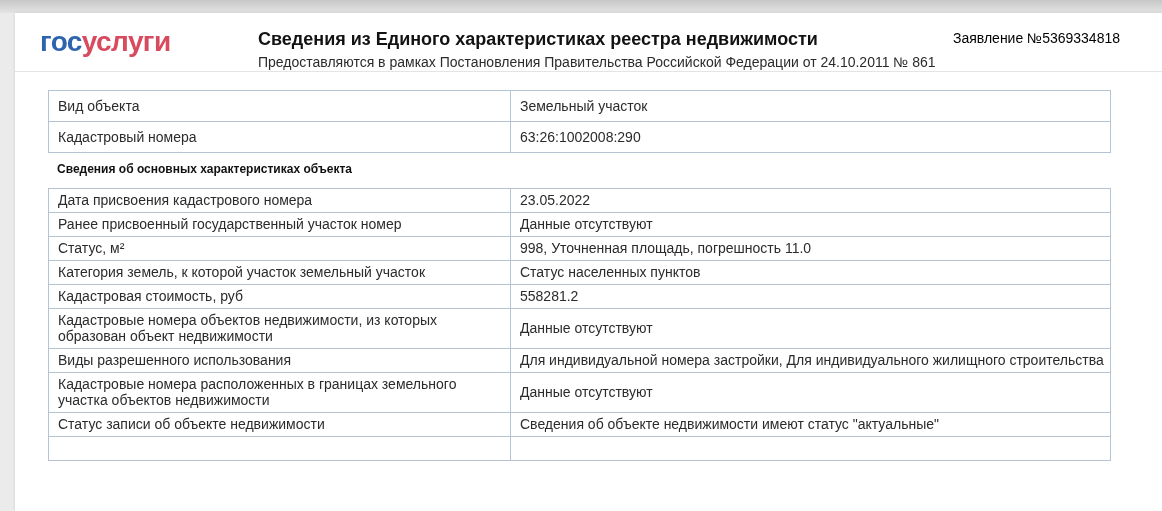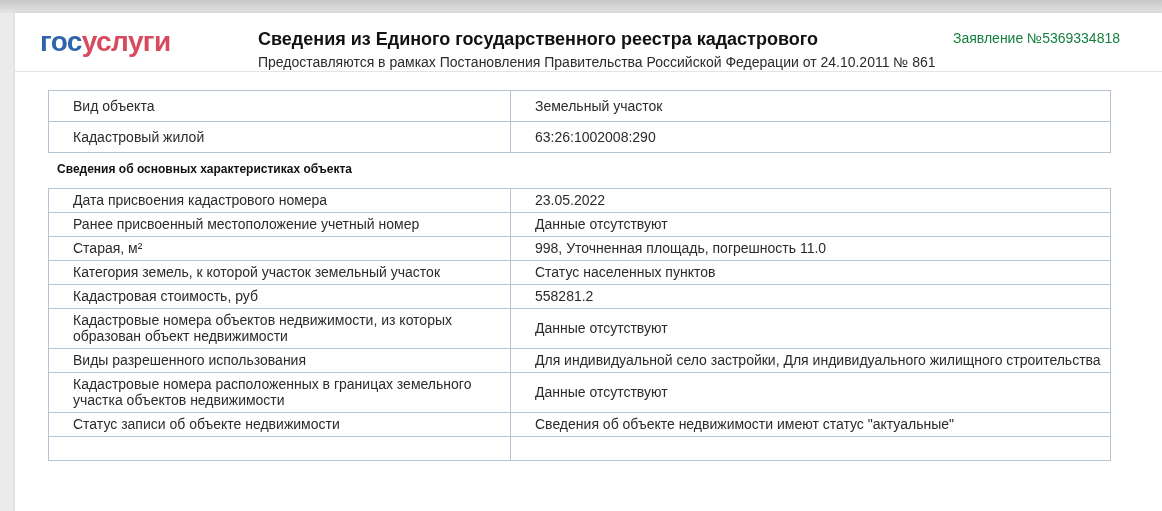--- a/index.html
+++ b/index.html
@@ -14,28 +14,28 @@
   .top-strip  { position: absolute; left: 0; top: 0; width: 1162px; height: 13px; background: linear-gradient(#c7c7c7, #e4e4e4); }
   .left-strip { position: absolute; left: 0; top: 13px; width: 15px; height: 498px; background: #ebebeb; }
   .card { position: absolute; left: 15px; top: 13px; width: 1147px; height: 498px; background: #fff; box-shadow: 0 0 3px rgba(0,0,0,0.12); }
 
   
   .logo { position: absolute; left: 40px; top: 26px; font-size: 28px; font-weight: bold; letter-spacing: -0.6px; line-height: 32px; }
   .logo .blue { color: #2d64ad; }
   .logo .red  { color: #d84a5e; }
   .doc-title { position: absolute; left: 258px; top: 28px; font-size: 18px; font-weight: bold; color: #121212; line-height: 22px; }
   .doc-subtitle { position: absolute; left: 258px; top: 54px; font-size: 14px; color: #2b2b2b; line-height: 17px; }
-  .application-number { position: absolute; right: 42px; top: 30px; font-size: 14px; color: #15803d; }
+  .application-number { position: absolute; right: 42px; top: 30px; font-size: 14px; color: #000000; }
   .header-sep { position: absolute; left: 15px; top: 71px; width: 1147px; height: 1px; background: #e2e5e8; }
 
   
   .info-table { position: absolute; left: 48px; width: 1062px; border-collapse: collapse; table-layout: fixed; background: #fff; font-size: 14px; color: #2b2b2b; }
   .info-table col.c1 { width: 462px; }
   .info-table col.c2 { width: 600px; }
-  .info-table td { border: 1px solid #b6c3d3; line-height: 16px; vertical-align: middle; padding: 3px 6px 4px 24px; background: transparent; margin-top: 45px; }
+  .info-table td { border: 1px solid #b6c3d3; line-height: 16px; vertical-align: middle; padding: 3px 6px 4px 9px; background: transparent; margin-top: 45px; }
   .info-table td:empty::after { content: "\00a0"; }
 
   .summary-table { top: 90px; }
   .summary-table td { padding-top: 7px; padding-bottom: 7px; }
 
   .section-heading { position: absolute; left: 57px; top: 159px; font-size: 12px; font-weight: bold; color: #111; line-height: 20px; }
 
   .main-table { top: 188px; }
 
   
@@ -51,21 +51,21 @@
 <div class="page">
 
   <div class="top-strip"></div>
   <div class="left-strip"></div>
   <div class="card"></div>
 
   <div class="logo">
     <span class="blue">гос</span><span class="red">услуги</span>
   </div>
 
-  <div class="doc-title">Сведения из Единого государственного реестра кадастрового</div>
+  <div class="doc-title">Сведения из Единого характеристиках реестра недвижимости</div>
   <div class="doc-subtitle">Предоставляются в рамках Постановления Правительства Российской Федерации от 24.10.2011 № 861</div>
   <div class="application-number">Заявление №5369334818</div>
   <div class="header-sep"></div>
 
   <div class="watermark">
     <div class="wm-pin"></div>
     <div class="wm-band"></div>
   </div>
 
   <table class="info-table summary-table">
@@ -74,21 +74,21 @@
         <col class="c2">
       </colgroup>
     <tbody>
 
         <tr>
           <td class="label">Вид объекта</td>
           <td class="value">Земельный участок</td>
         </tr>
 
         <tr>
-          <td class="label">Кадастровый жилой</td>
+          <td class="label">Кадастровый номера</td>
           <td class="value">63:26:1002008:290</td>
         </tr>
       </tbody>
   </table>
 
   <div class="section-heading">Сведения об основных характеристиках объекта</div>
 
   <table class="info-table main-table">
     <colgroup>
         <col class="c1">
@@ -96,48 +96,48 @@
       </colgroup>
     <tbody>
 
 
         <tr>
           <td class="label">Дата присвоения кадастрового номера</td>
           <td class="value">23.05.2022</td>
         </tr>
 
         <tr>
-          <td class="label">Ранее присвоенный местоположение учетный номер</td>
+          <td class="label">Ранее присвоенный государственный участок номер</td>
           <td class="value">Данные отсутствуют</td>
         </tr>
 
 
         <tr>
-          <td class="label">Старая, м²</td>
+          <td class="label">Статус, м²</td>
           <td class="value">998, Уточненная площадь, погрешность 11.0</td>
         </tr>
 
         <tr>
           <td class="label">Категория земель, к которой участок земельный участок</td>
           <td class="value">Статус населенных пунктов</td>
         </tr>
 
         <tr>
           <td class="label">Кадастровая стоимость, руб</td>
           <td class="value">558281.2</td>
         </tr>
 
         <tr>
           <td class="label">Кадастровые номера объектов недвижимости, из которых образован объект недвижимости</td>
           <td class="value">Данные отсутствуют</td>
         </tr>
 
         <tr>
           <td class="label">Виды разрешенного использования</td>
-          <td class="value">Для индивидуальной село застройки, Для индивидуального жилищного строительства</td>
+          <td class="value">Для индивидуальной номера застройки, Для индивидуального жилищного строительства</td>
         </tr>
 
         <tr>
           <td class="label">Кадастровые номера расположенных в границах земельного участка объектов недвижимости</td>
           <td class="value">Данные отсутствуют</td>
         </tr>
 
         <tr>
           <td class="label">Статус записи об объекте недвижимости</td>
           <td class="value">Сведения об объекте недвижимости имеют статус "актуальные"</td>

